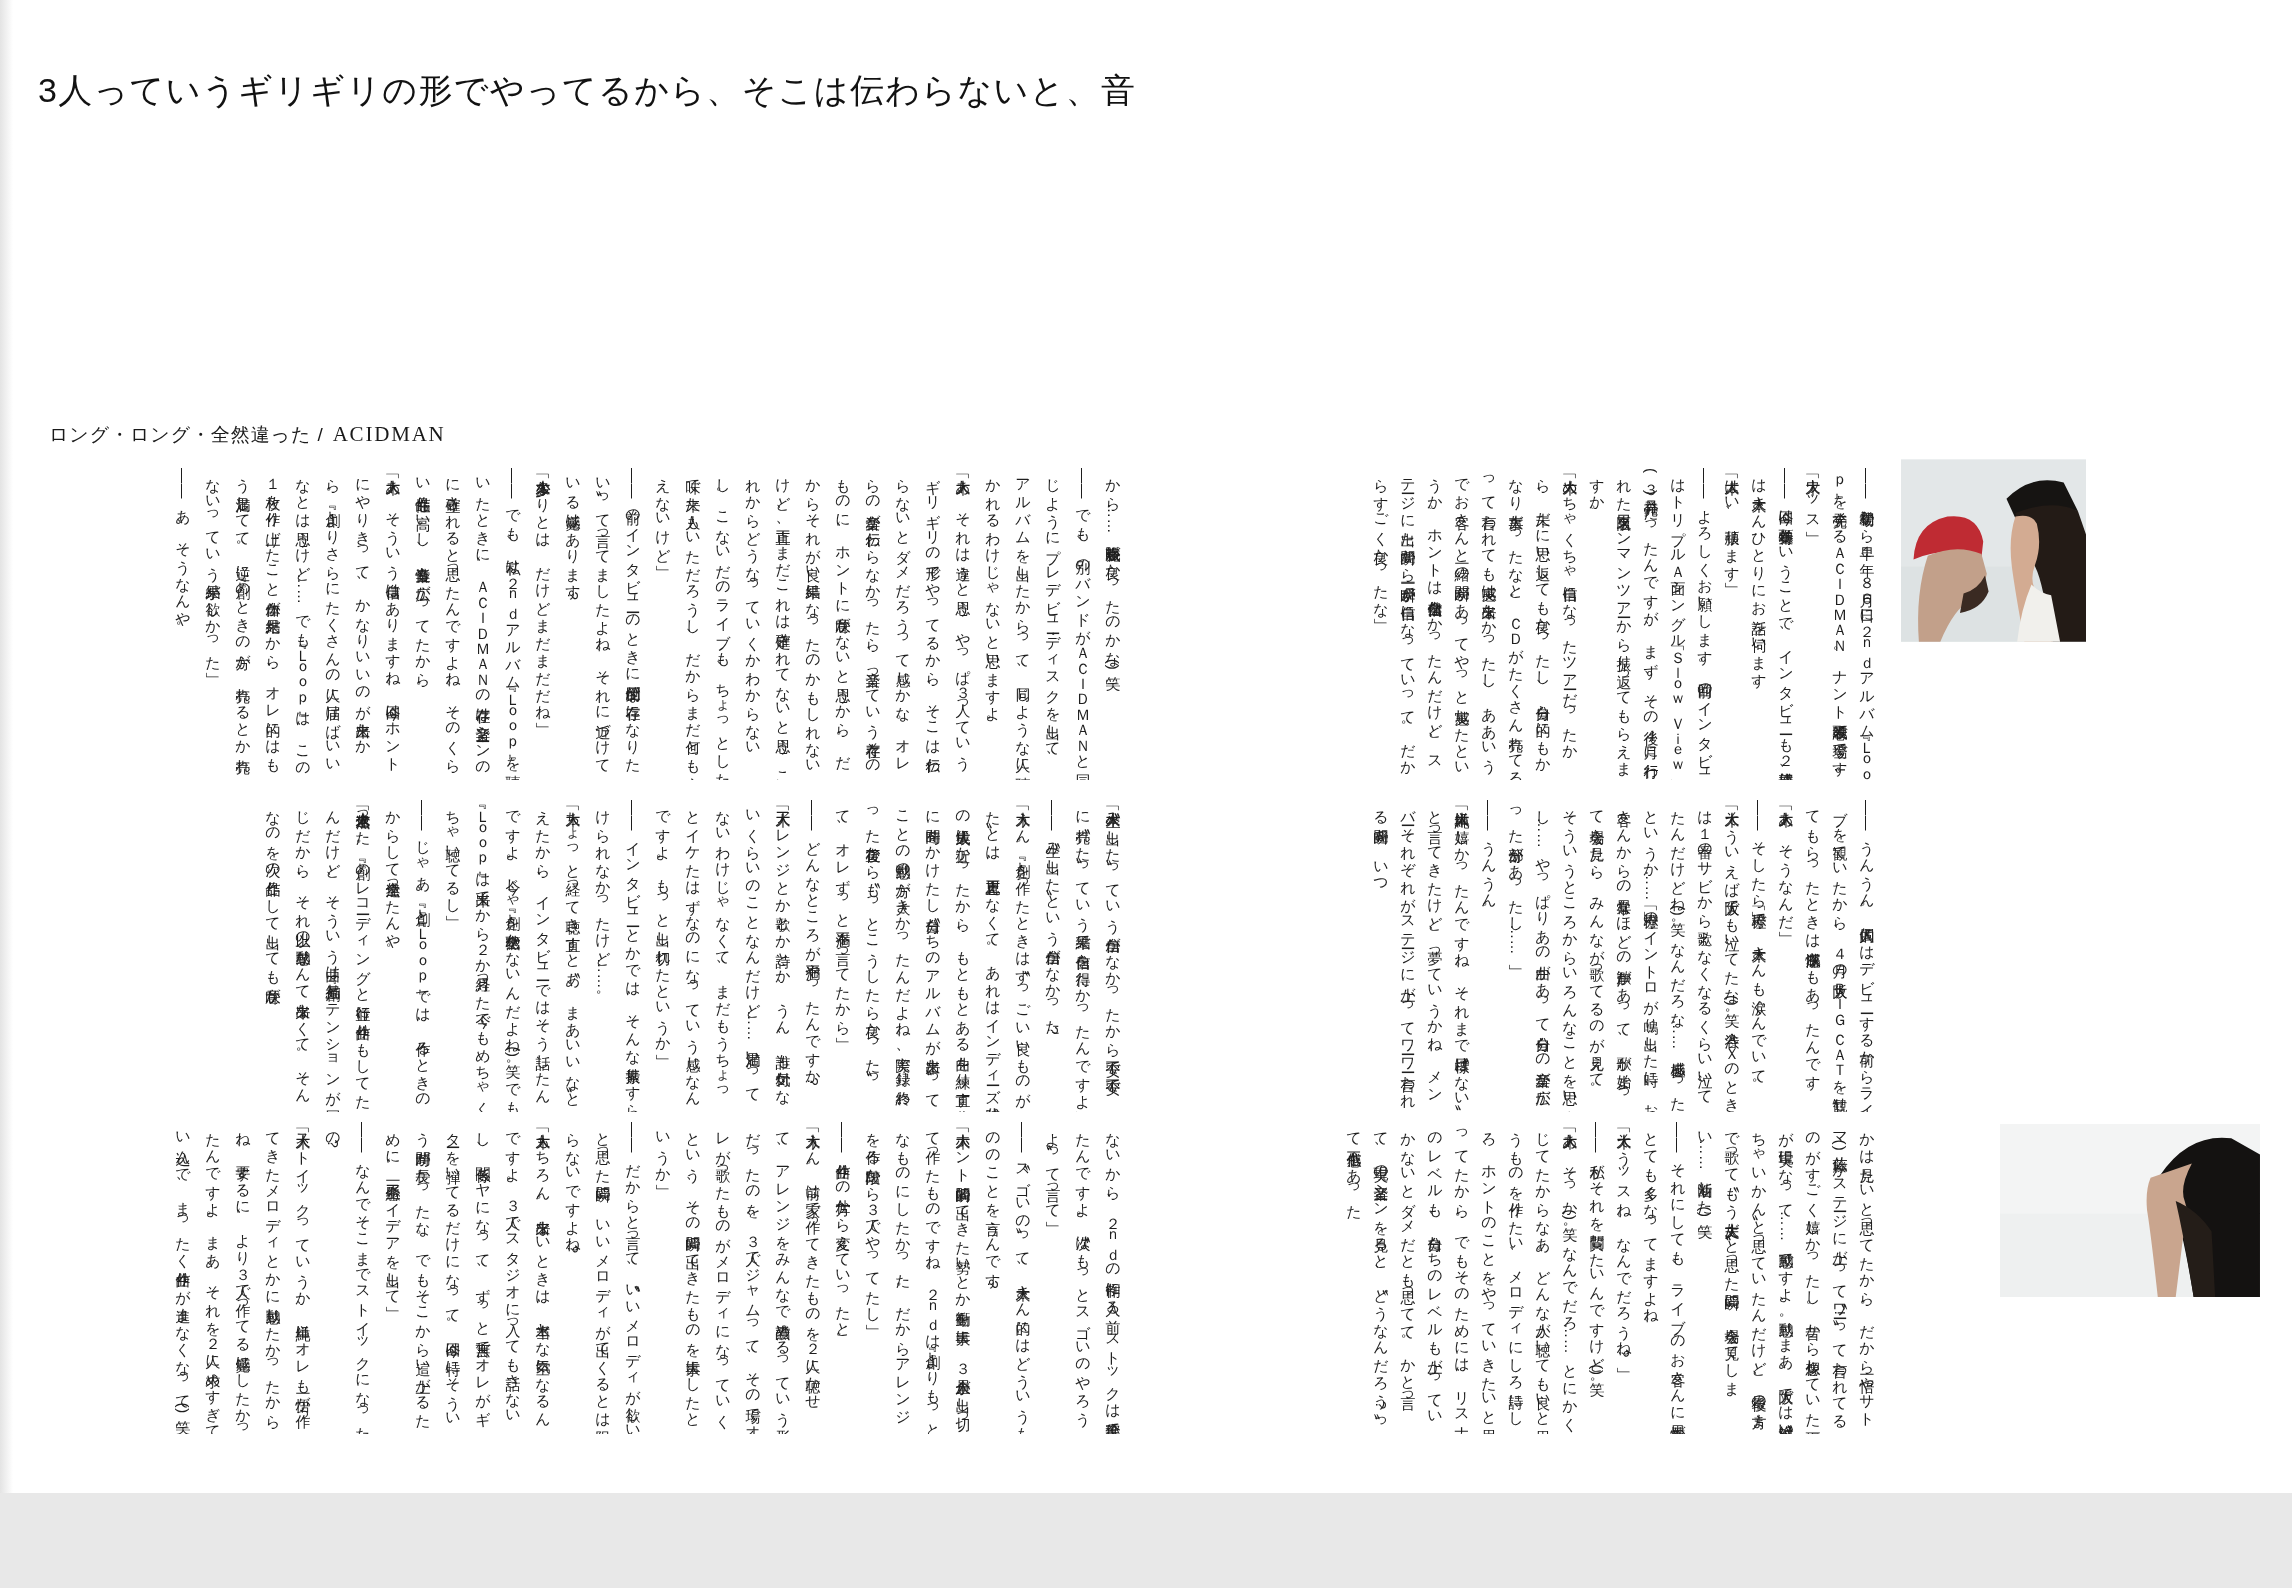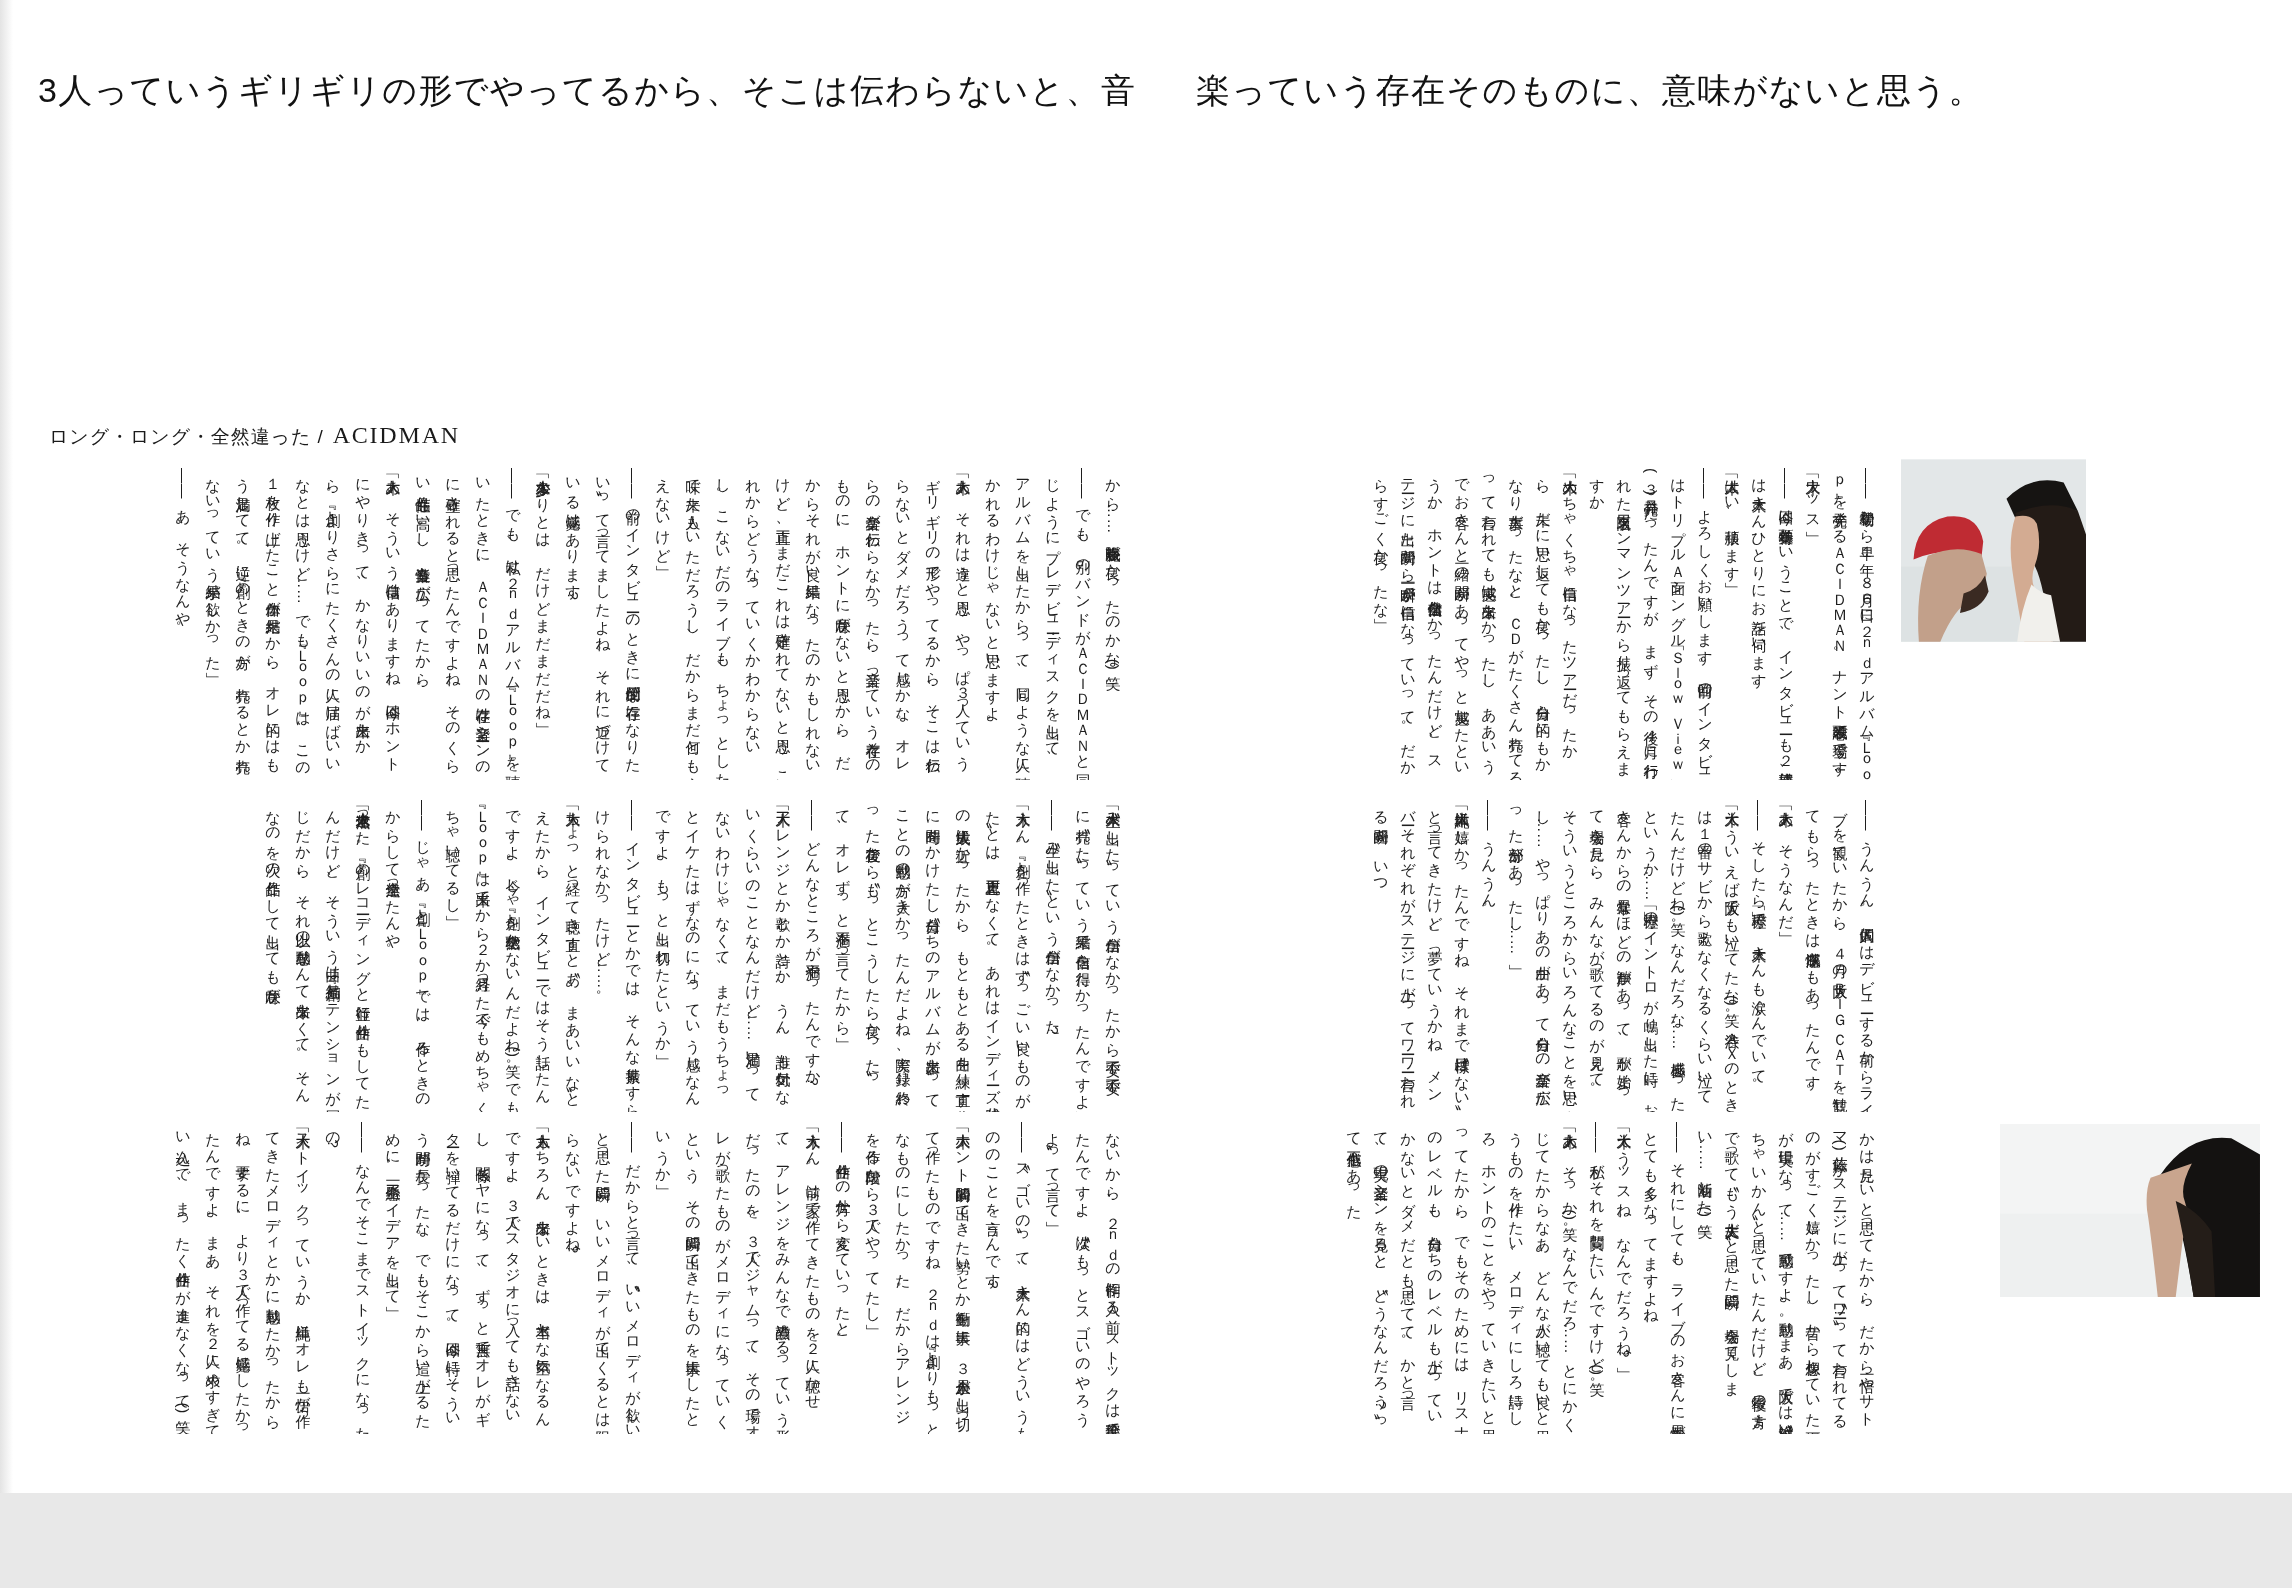--- a/index.html
+++ b/index.html
@@ -24,21 +24,21 @@
   }
   .hl-left{left:38px;}
   .hl-right{left:1196px;}
   
   .kicker{
     position:absolute;left:49px;top:422px;
     font-size:19px;color:#1a1a1a;letter-spacing:0.9px;white-space:nowrap;
   }
   .kicker .en{
     font-family:"Liberation Serif",serif;
-    font-size:24px;letter-spacing:1.8px;margin-left:9px;
+    font-size:21px;letter-spacing:1.8px;margin-left:9px;
   }
   
   .band{
     position:absolute;
     writing-mode:vertical-rl;
     text-orientation:mixed;
     font-size:15px;
     letter-spacing:0.4px;
     color:#1e1e1e;
     height:312px;
@@ -64,21 +64,20 @@
   .footer-left{left:36px;margin-top:12px;}
   .footer-right{left:1881px;width:387px;justify-content:flex-end;}
 </style>
 </head>
 <body>
 
 <div class="page">
   <div class="scan-edge"></div>
 
   <div class="headline hl-left">3人っていうギリギリの形でやってるから、そこは伝わらないと、音</div>
-  <div class="headline hl-right">楽っていう存在そのものに、意味がないと思う。</div>
 
   <div class="kicker"><span>ロング・ロング・全然違った /</span><span class="en">ACIDMAN</span>
   </div>
 
   <div class="band rp b1">
       <p>――初登場から早１年、８月６日に２ｎｄアルバム『Ｌｏｏｐ』を発売するＡＣＩＤＭＡＮ。ナント表紙巻頭で登場です!</p>
       <p>大木「ウッス」</p>
       <p>――今回は巻頭特集ということで、インタビューも２部構成、前半は大木さんひとりにお話を伺います。</p>
       <p>大木「はい、頑張ります」</p>
       <p>――よろしくお願いします。前回のインタビューはトリプルＡ面シングル「Ｓｌｏｗ Ｖｉｅｗ」(３月発売)だったんですが、まず、その後４月に行われた東名阪ワンマンツアーから振り返ってもらえますか。</p>

